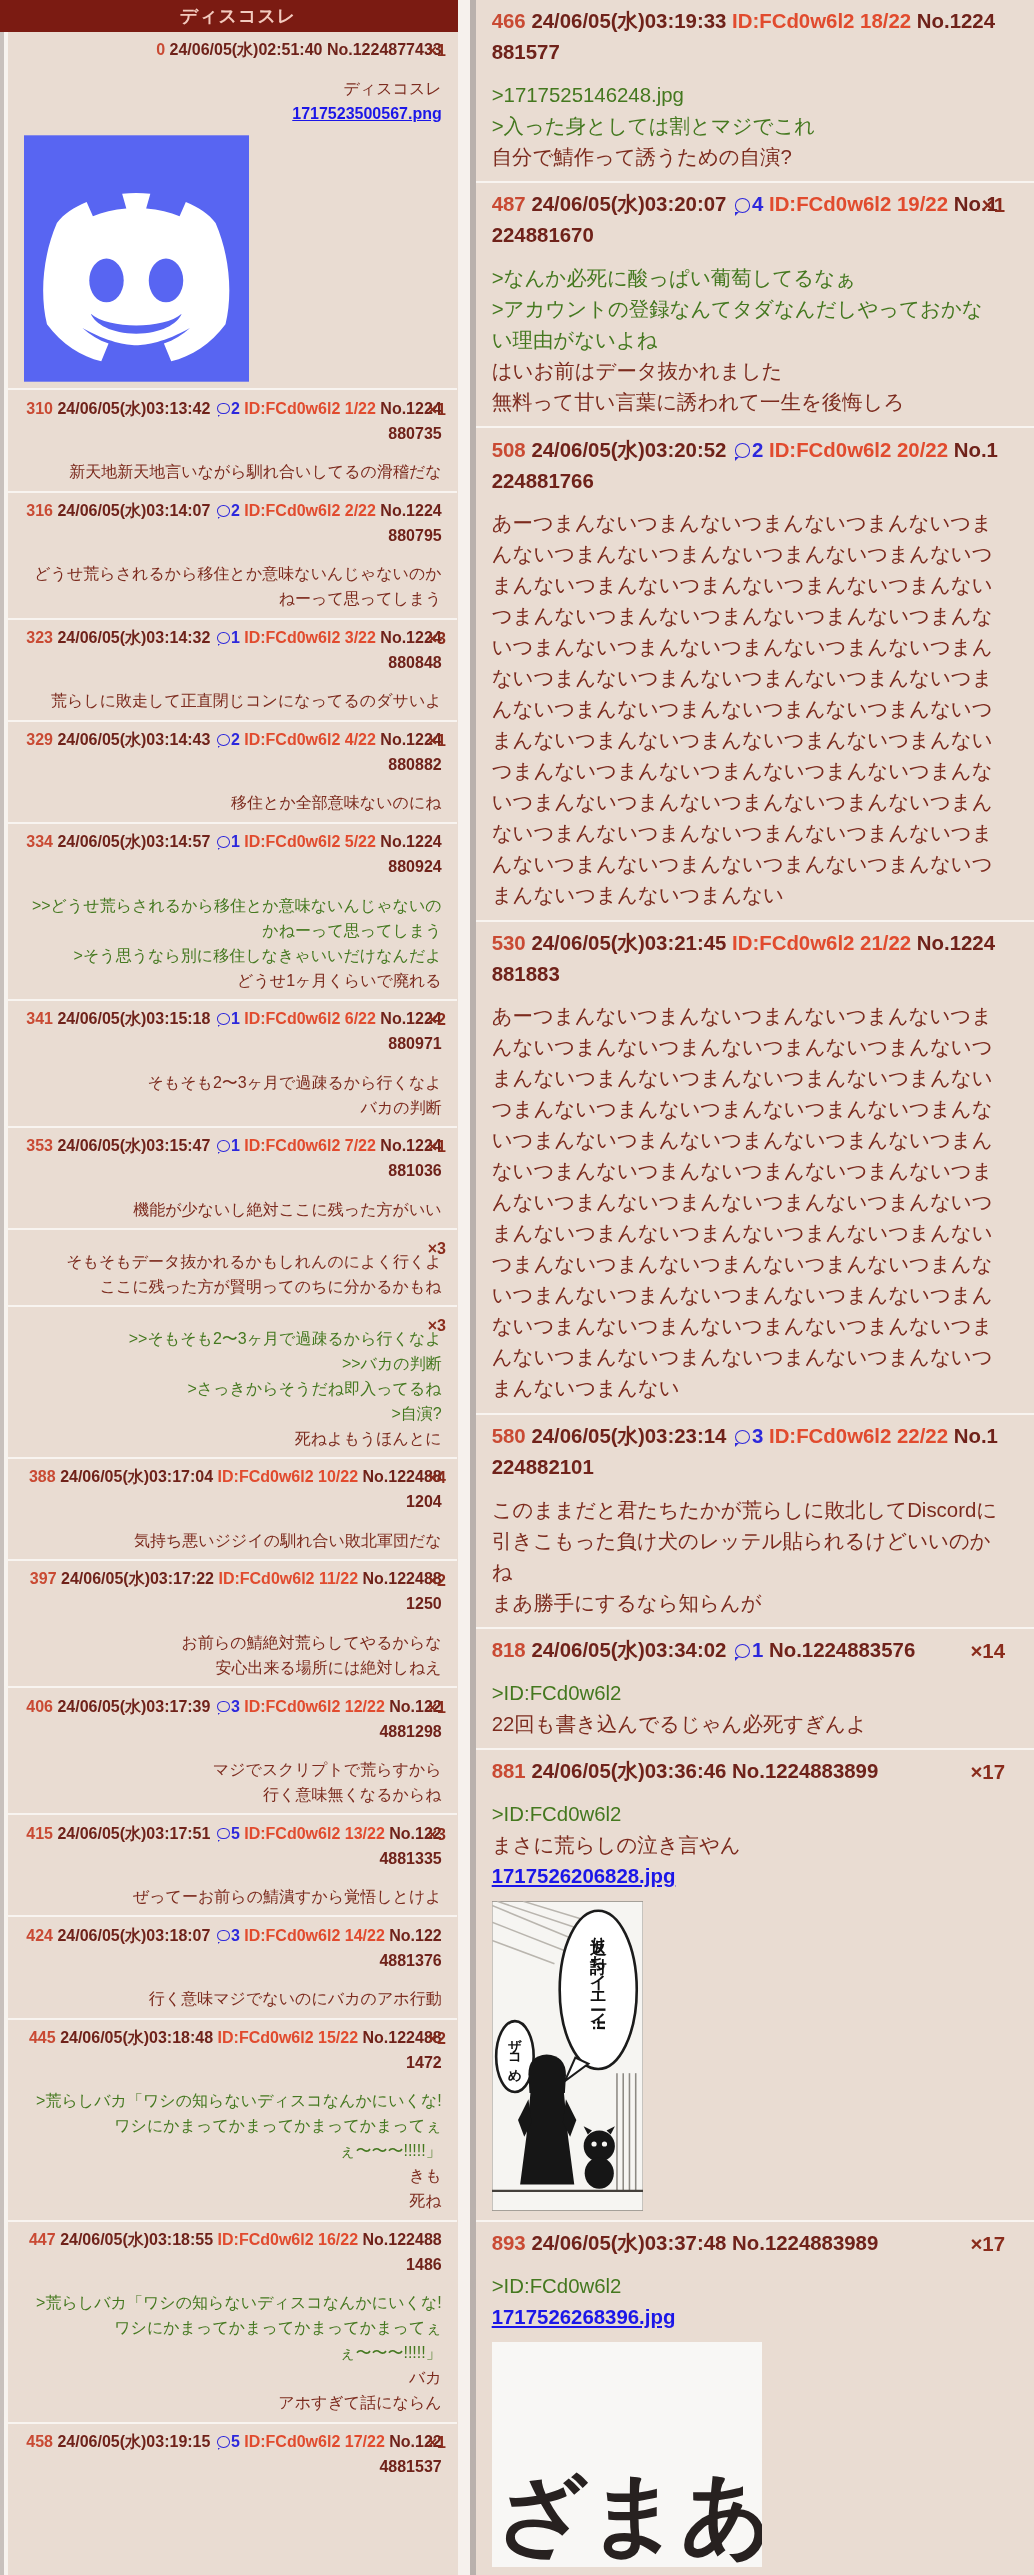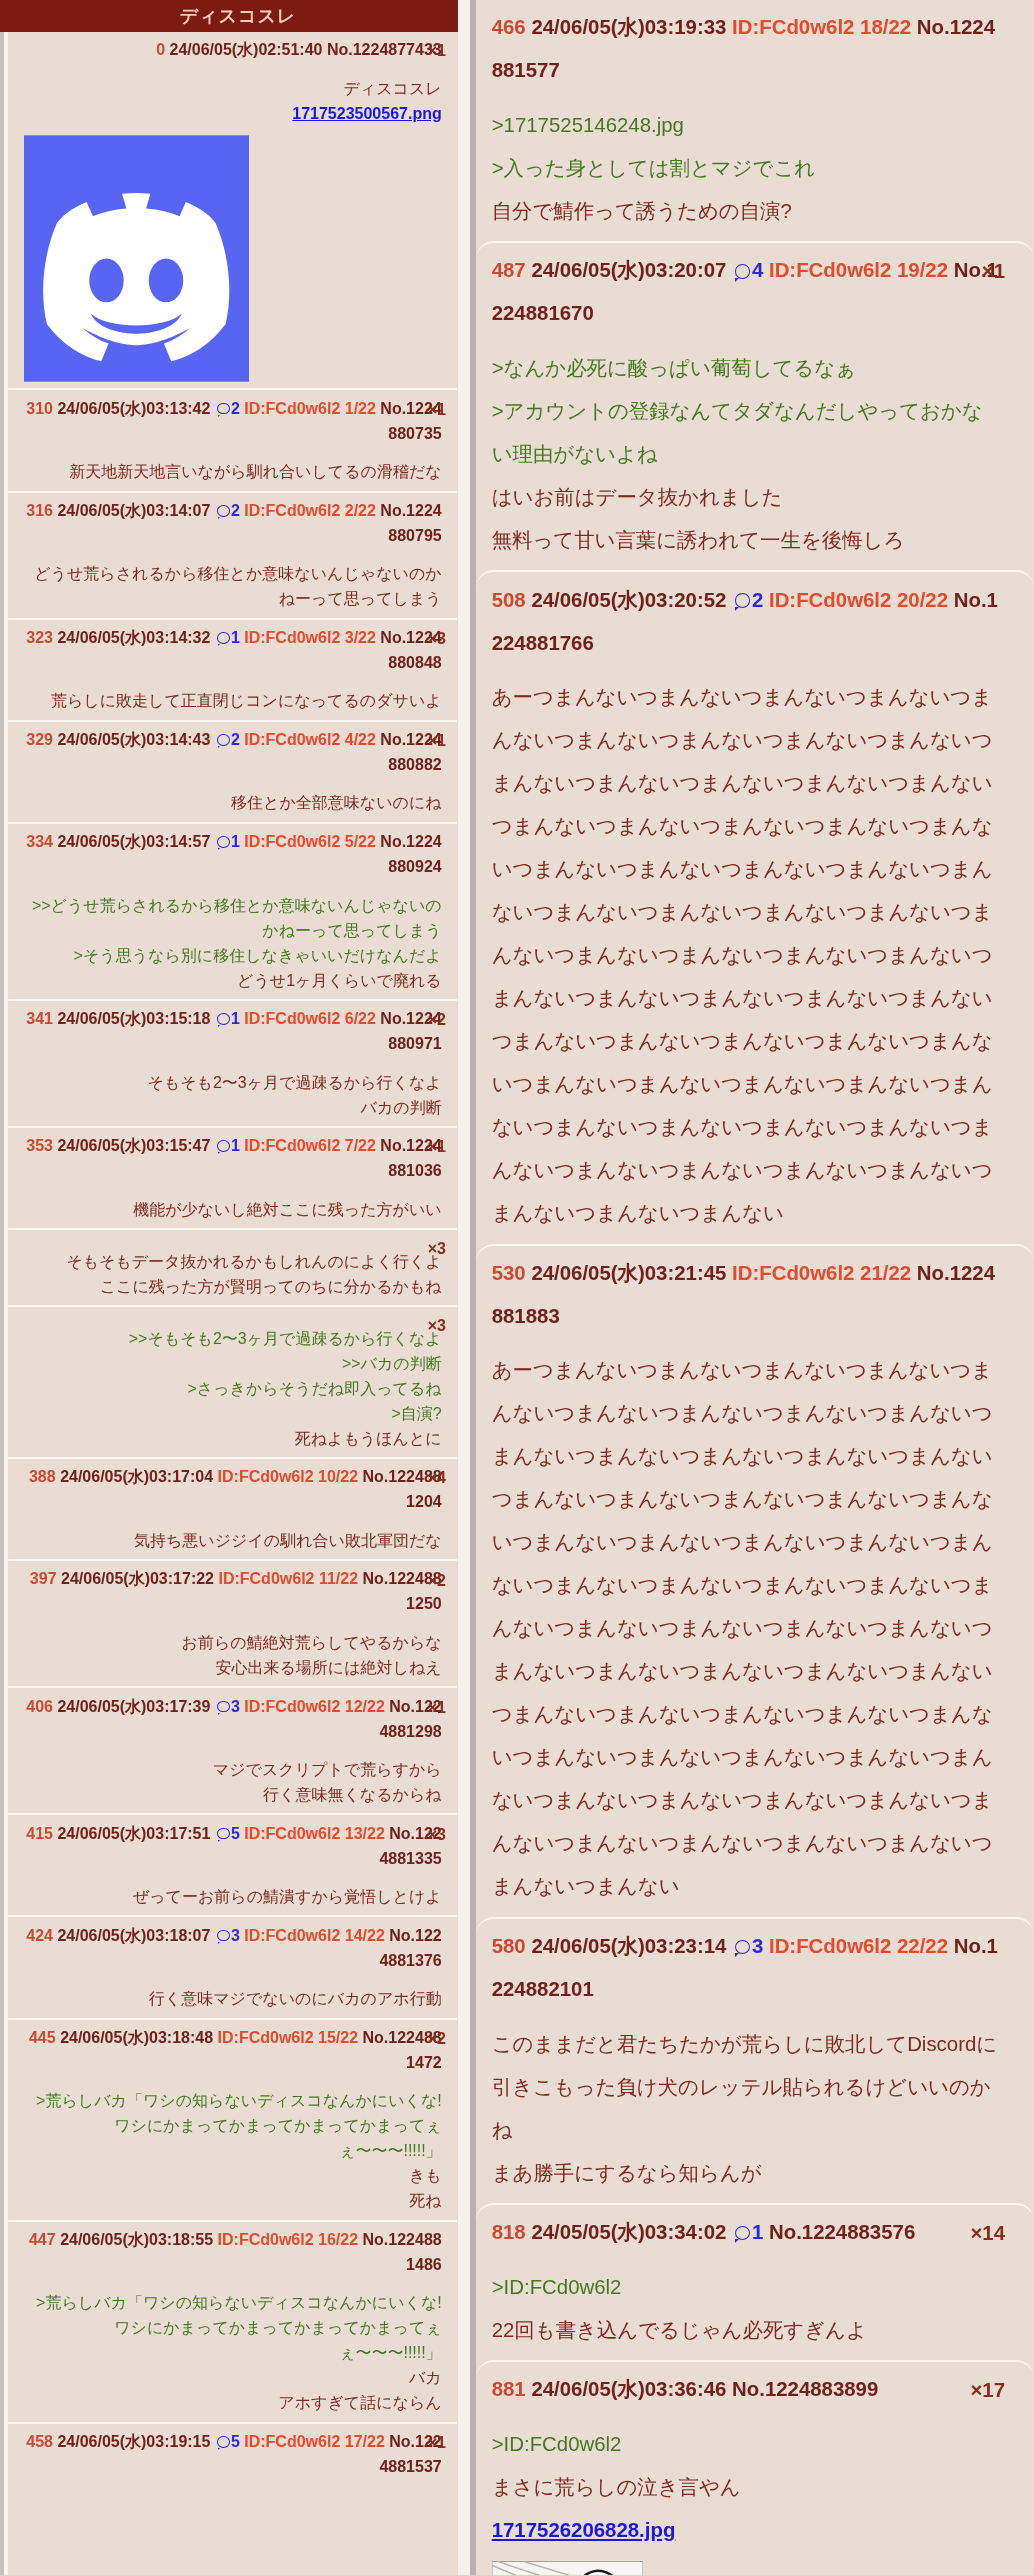--- a/index.html
+++ b/index.html
@@ -24,21 +24,21 @@
     position:absolute;left:0;top:0;width:476px;height:32px;
     background:#7b1b12;display:flex;align-items:center;justify-content:center;
   }
   .title-bar .t{color:#f2cabe;font-size:18px;font-weight:bold;letter-spacing:1px;}
   .posts{position:relative;}
   .col-left .posts{margin-top:32px;}
   
   .post{position:relative;padding:5.2px 15.7px 6.3px 15.7px;}
   .post + .post{border-top:2.6px solid #f8f4f0;}
   .col-left .post{font-size:16px;line-height:25px;color:#7c2b1e;text-align:right;}
-  .col-right .post{font-size:20.4px;line-height:43px;color:#7c2b1e;padding:6.3px 31px 8.4px 15.7px;border-radius:18px;}
+  .col-right .post{font-size:20.4px;line-height:31px;color:#7c2b1e;padding:6.3px 31px 8.4px 15.7px;}
   .hdr{word-break:break-all;}
   .num{color:#c94a33;font-weight:bold;}
   .date{color:#6f221a;font-weight:bold;}
   .idtag{color:#e14b2e;font-weight:bold;}
   .idx{color:#e14b2e;font-weight:bold;}
   .no{color:#6f221a;font-weight:bold;}
   .rc{color:#2d28dc;font-weight:bold;}
   .bubble{
     display:inline-block;width:.66em;height:.60em;
     border:.09em solid #2d28dc;border-radius:50%;
@@ -256,21 +256,21 @@
         </div>
       </div>
       <div class="post">
         <div class="hdr"><span class="num">580</span> <span class="date">24/06/05(水)03:23:14</span> <span class="rc"><span class="bubble"></span><span>3</span></span> <span class="idtag">ID:FCd0w6l2</span> <span class="idx">22/22</span> <span class="no">No.1224882101</span></div>
         <div class="content">
           <div class="line">このままだと君たちたかが荒らしに敗北してDiscordに引きこもった負け犬のレッテル貼られるけどいいのかね</div>
           <div class="line">まあ勝手にするなら知らんが</div>
         </div>
       </div>
       <div class="post">
-        <div class="hdr"><span class="num">818</span> <span class="date">24/05/05(水)03:34:02</span> <span class="rc"><span class="bubble"></span><span>1</span></span> <span class="no">No.1224883576</span></div>
+        <div class="hdr"><span class="num">818</span> <span class="date">24/06/05(水)03:34:02</span> <span class="rc"><span class="bubble"></span><span>1</span></span> <span class="no">No.1224883576</span></div>
         <span class="badge">×14</span>
         <div class="content">
           <div class="line quote">&gt;ID:FCd0w6l2</div>
           <div class="line">22回も書き込んでるじゃん必死すぎんよ</div>
         </div>
       </div>
       <div class="post">
         <div class="hdr"><span class="num">881</span> <span class="date">24/06/05(水)03:36:46</span> <span class="no">No.1224883899</span></div>
         <span class="badge">×17</span>
         <div class="content">

